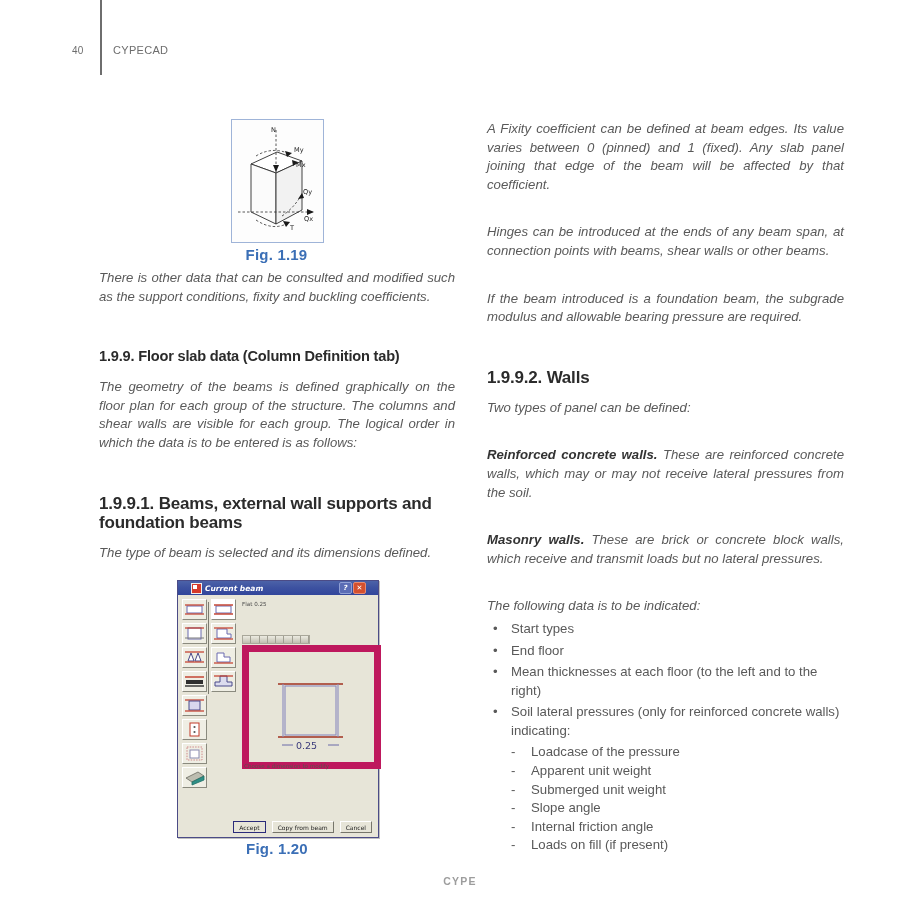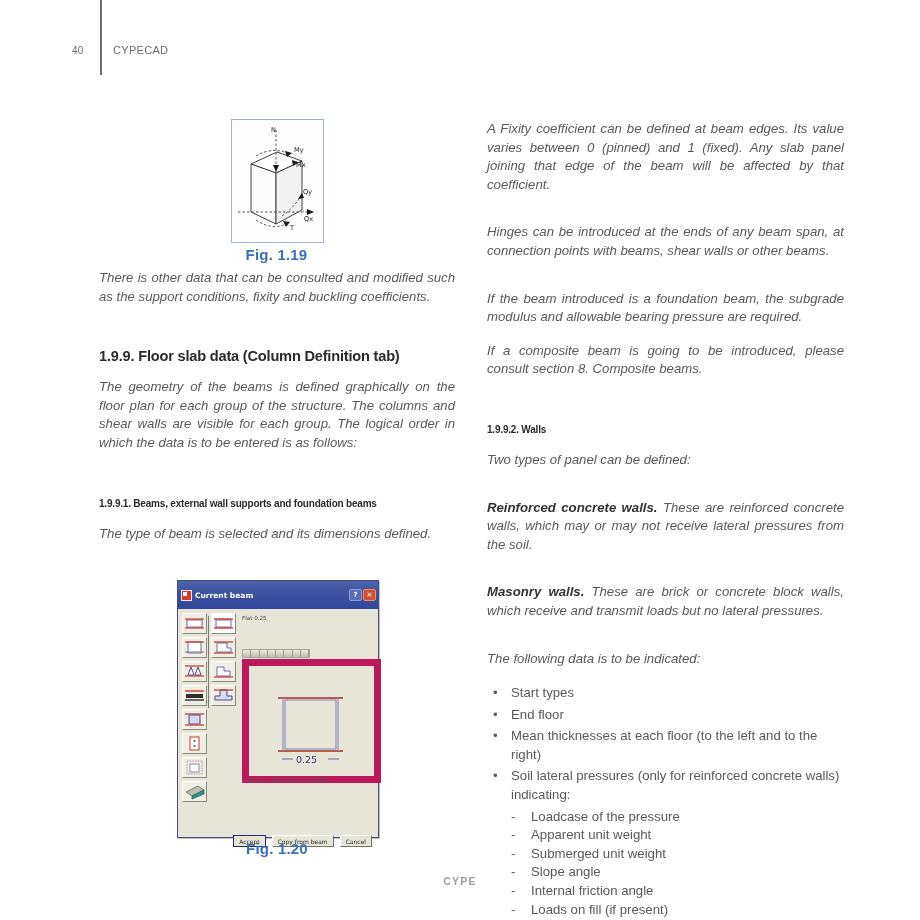--- a/index.html
+++ b/index.html
@@ -42,21 +42,21 @@
   b.lead { color: #333333; font-weight: bold; }
 
   h3.sec {
     margin: 0 0 12px 0;
     font-size: 14.6px;
     font-weight: bold;
     color: #2b2b2b;
     letter-spacing: -0.2px;
     line-height: 19px;
   }
-  h3.sec.sub { font-size: 10px; }
+  h3.sec.sub { font-size: 17px; }
 
   .spacer-l { height: 26px; }
   .spacer-s { height: 14px; }
 
   
   ul.bul { list-style: none; margin: 0; padding: 0; }
   ul.bul > li {
     position: relative;
     padding-left: 24px;
     font-size: 13.2px;
@@ -99,24 +99,25 @@
   
   .dlg {
     position: absolute; left: 177px; top: 580px;
     width: 200px; height: 256px;
     background: #e7e5d8;
     border: 1px solid #4b4b86;
     box-shadow: 1px 1px 0 rgba(0,0,0,.25);
     font-family: "DejaVu Sans", sans-serif;
   }
   .dlg-title {
-    height: 28px;
+    height: 14px;
     background: linear-gradient(to bottom, #4c62a8 0%, #3c51a0 50%, #32469b 100%);
     display: flex; align-items: center;
-    padding: 0 2px;
+    padding: 0 12px;
+    font-style: italic;
   }
   .dlg-icon {
     width: 9px; height: 9px; margin: 0 3px 0 1px;
     background: #d63a2a; border: 1px solid #eeeeee;
     position: relative; flex: none;
   }
   .dlg-icon:after {
     content: ""; position: absolute; left: 1px; top: 1px;
     width: 4px; height: 4px; background: #ffffff;
   }
@@ -408,30 +409,29 @@
     </div>
   </div>
   <div class="fig20-cap fig-cap">Fig. 1.20</div>
 
   <div class="col-right">
     <p class="body">A Fixity coefficient can be defined at beam edges. Its value varies between 0 (pinned) and 1 (fixed). Any slab panel joining that edge of the beam will be affected by that coefficient.</p>
     <div class="spacer-s"></div>
     <p class="body">Hinges can be introduced at the ends of any beam span, at connection points with beams, shear walls or other beams.</p>
     <div class="spacer-s"></div>
     <p class="body">If the beam introduced is a foundation beam, the subgrade modulus and allowable bearing pressure are required.</p>
-    <p class="body">If a composite beam is going to be introduced, please consult section 8. Composite beams.</p>
     <div class="spacer-l"></div>
     <h3 class="sec sub">1.9.9.2. Walls</h3>
     <p class="body">Two types of panel can be defined:</p>
     <div class="spacer-s"></div>
     <p class="body"><b class="lead">Reinforced concrete walls.</b><span> These are reinforced concrete walls, which may or may not receive lateral pressures from the soil.</span></p>
     <div class="spacer-s"></div>
     <p class="body"><b class="lead">Masonry walls.</b><span> These are brick or concrete block walls, which receive and transmit loads but no lateral pressures.</span></p>
     <div class="spacer-s"></div>
-    <p class="body" style="margin-bottom:16px">The following data is to be indicated:</p>
+    <p class="body" style="margin-bottom:4px">The following data is to be indicated:</p>
 
     <ul class="bul">
       <li><span class="mk">•</span><span>Start types</span></li>
       <li><span class="mk">•</span><span>End floor</span></li>
       <li><span class="mk">•</span><span>Mean thicknesses at each floor (to the left and to the right)</span></li>
       <li><span class="mk">•</span><span>Soil lateral pressures (only for reinforced concrete walls) indicating:</span></li>
     </ul>
 
     <ul class="dash">
       <li><span class="mk">-</span><span>Loadcase of the pressure</span></li>

